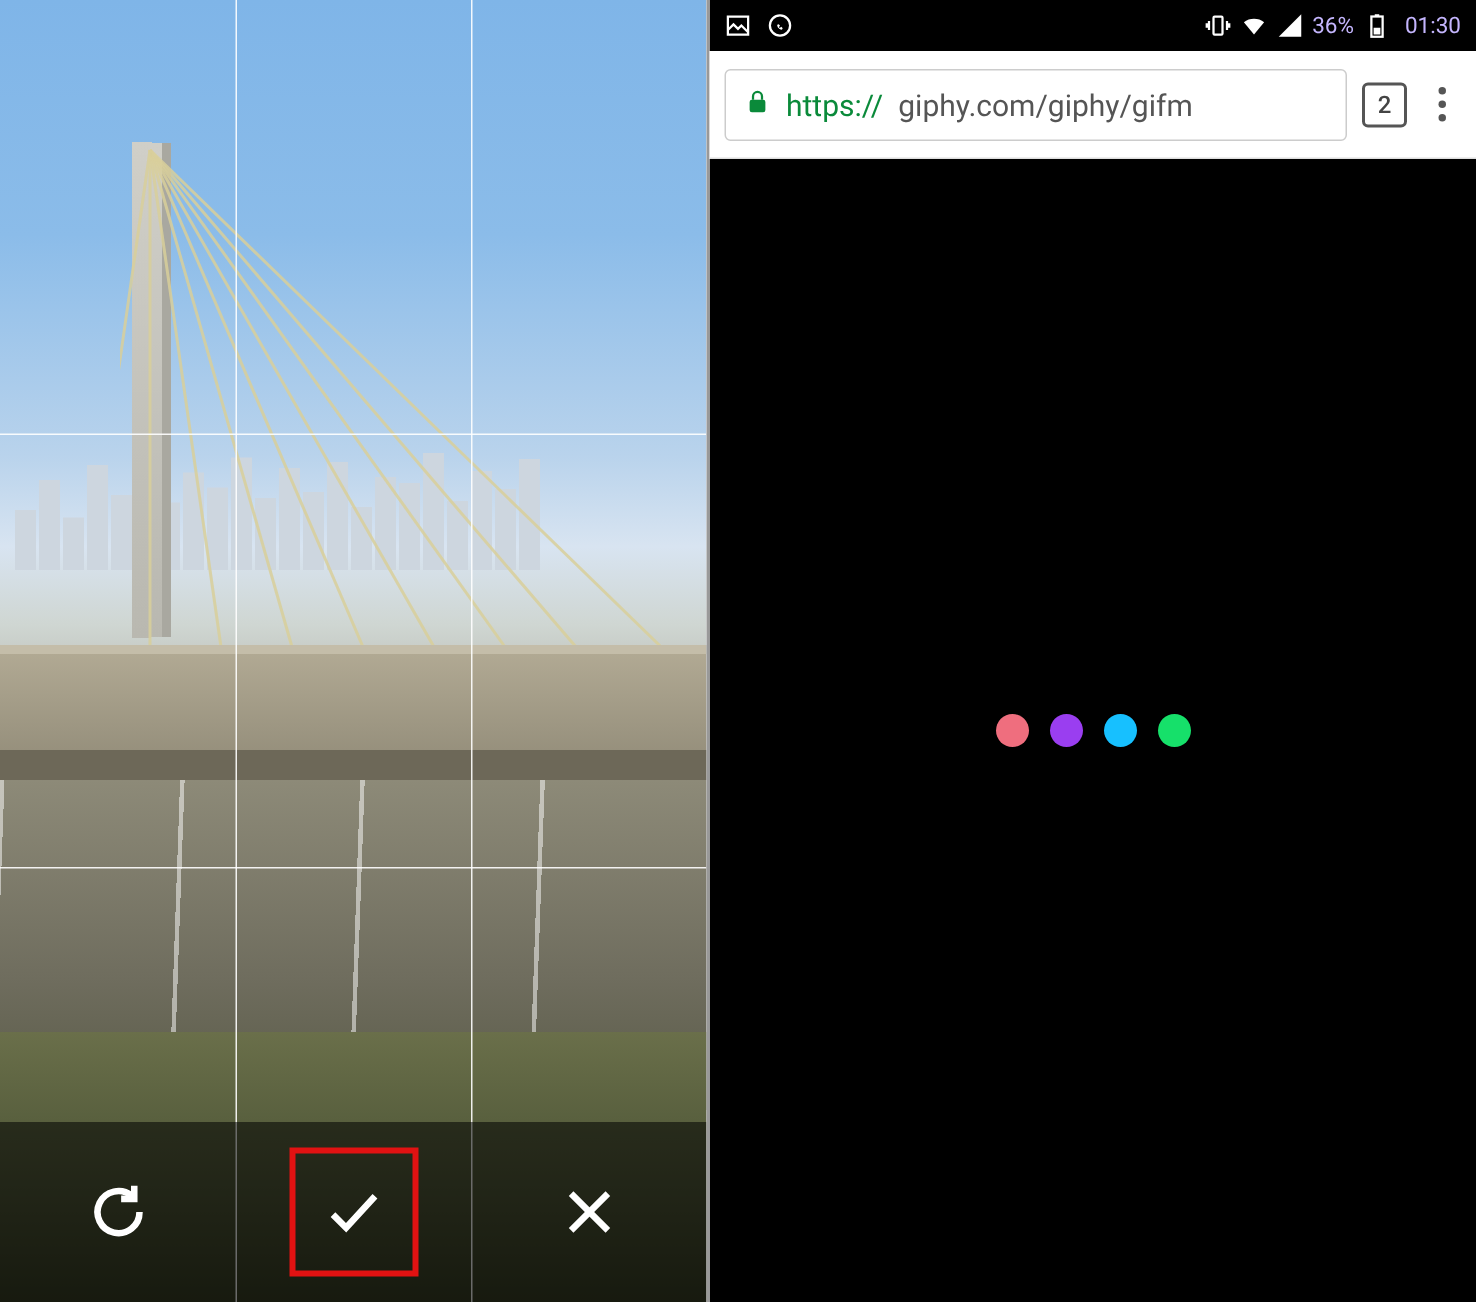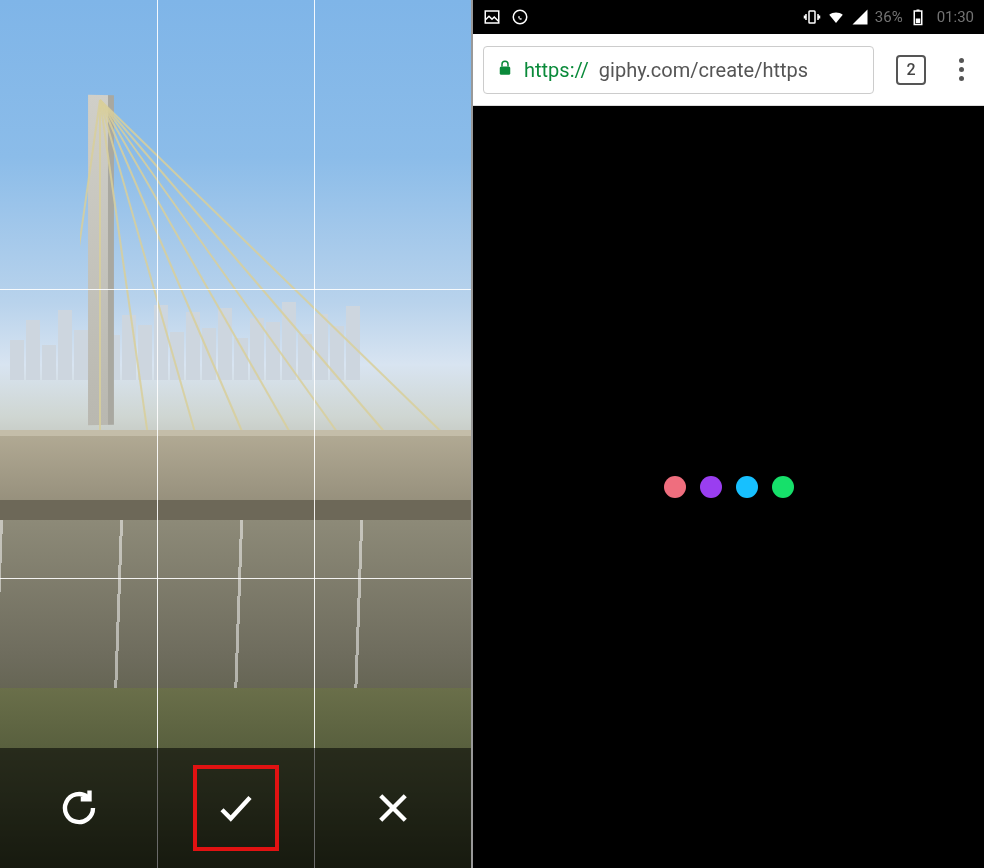--- a/index.html
+++ b/index.html
@@ -104,32 +104,32 @@
     position: absolute;
     border: 4px solid #e11212;
     width: 86px; height: 86px;
     left: calc(50% - 43px);
     bottom: 17px;
     pointer-events: none;
   }
 
   
   .statusbar {
-    height: 34px; background: #000; color: #737373;
+    height: 34px; background: #000; color: #c4b5fd;
     display:flex; align-items:center; justify-content:space-between;
     padding: 0 10px; font-size: 15px;
   }
   .sb-left, .sb-right { display:flex; align-items:center; gap:10px; }
   .sb-right { gap: 6px; }
   .sb-icon { display:inline-flex; }
   .sb-icon svg { width:18px; height:18px; fill:#fff; }
 
   .chromebar {
     height: 72px; background:#fff; display:flex; align-items:center;
-    padding: 0 10px; gap: 22px; border-bottom: 1px solid #ddd;
+    padding: 0 10px; gap: 10px; border-bottom: 1px solid #ddd;
   }
   .urlbox {
     flex:1; height:48px; border:1px solid #ccc; border-radius:4px;
     display:flex; align-items:center; padding:0 12px; gap:10px;
     font-size: 20px; color:#333; overflow:hidden; white-space:nowrap;
   }
   .lock svg { width:18px; height:18px; fill:#0a8a3a; }
   .url-scheme { color:#0a8a3a; }
   .url-rest { color:#555; }
   .tabcount {
@@ -271,21 +271,21 @@
 
   <div class="chromebar">
     <div class="urlbox">
       <span class="lock">
         <svg viewBox="0 0 24 24">
             <rect x="5" y="10" width="14" height="11" rx="2"></rect>
             <path d="M8 10V7a4 4 0 0 1 8 0v3" fill="none" stroke="#0a8a3a" stroke-width="2"></path>
           </svg>
       </span>
       <span class="url-scheme">https://</span>
-        <span class="url-rest">giphy.com/create/https</span>
+        <span class="url-rest">giphy.com/giphy/gifm</span>
     </div>
     <div class="tabcount">
       <span>2</span>
     </div>
     <div class="menu-dots">
       <span></span>
         <span></span>
         <span></span>
     </div>
   </div>

